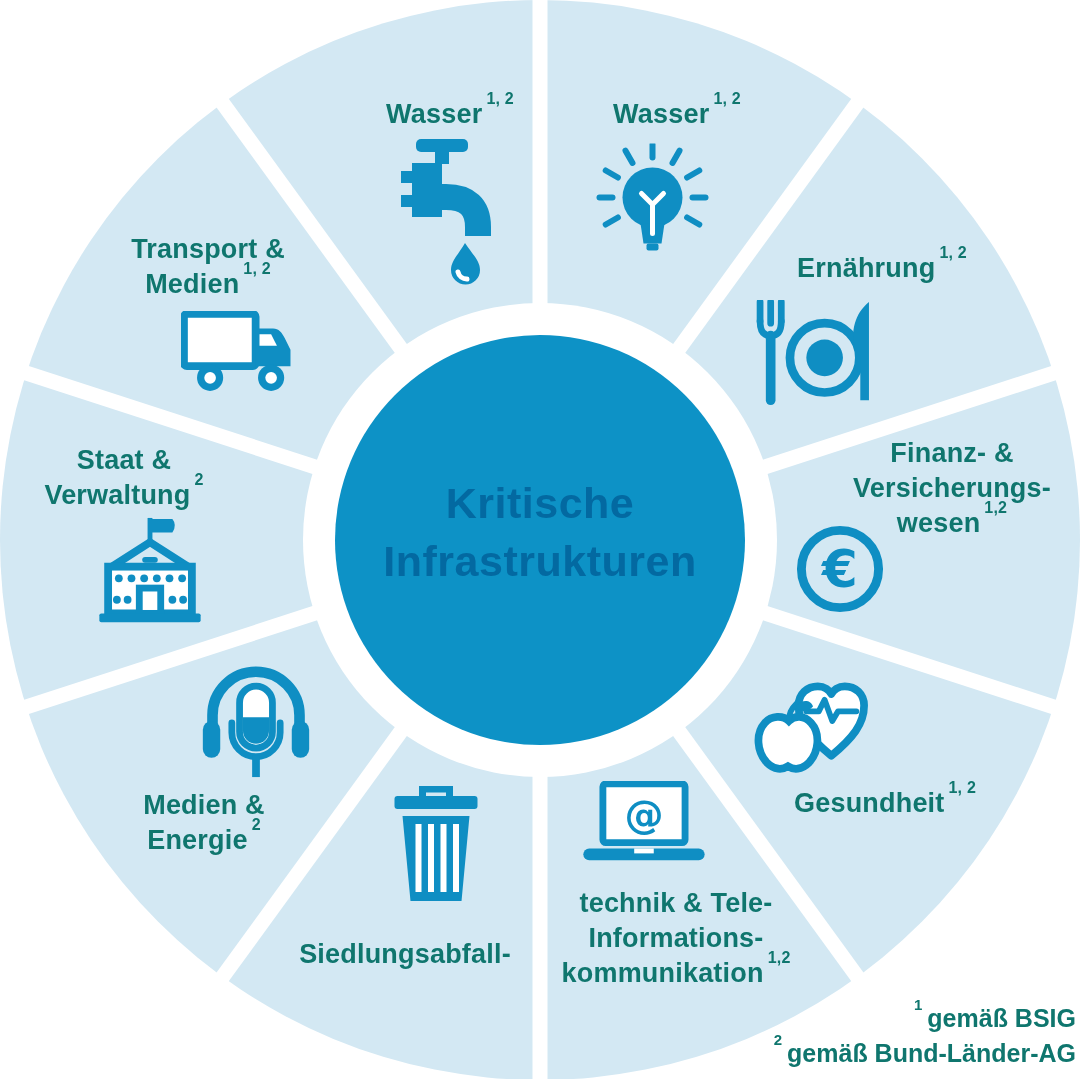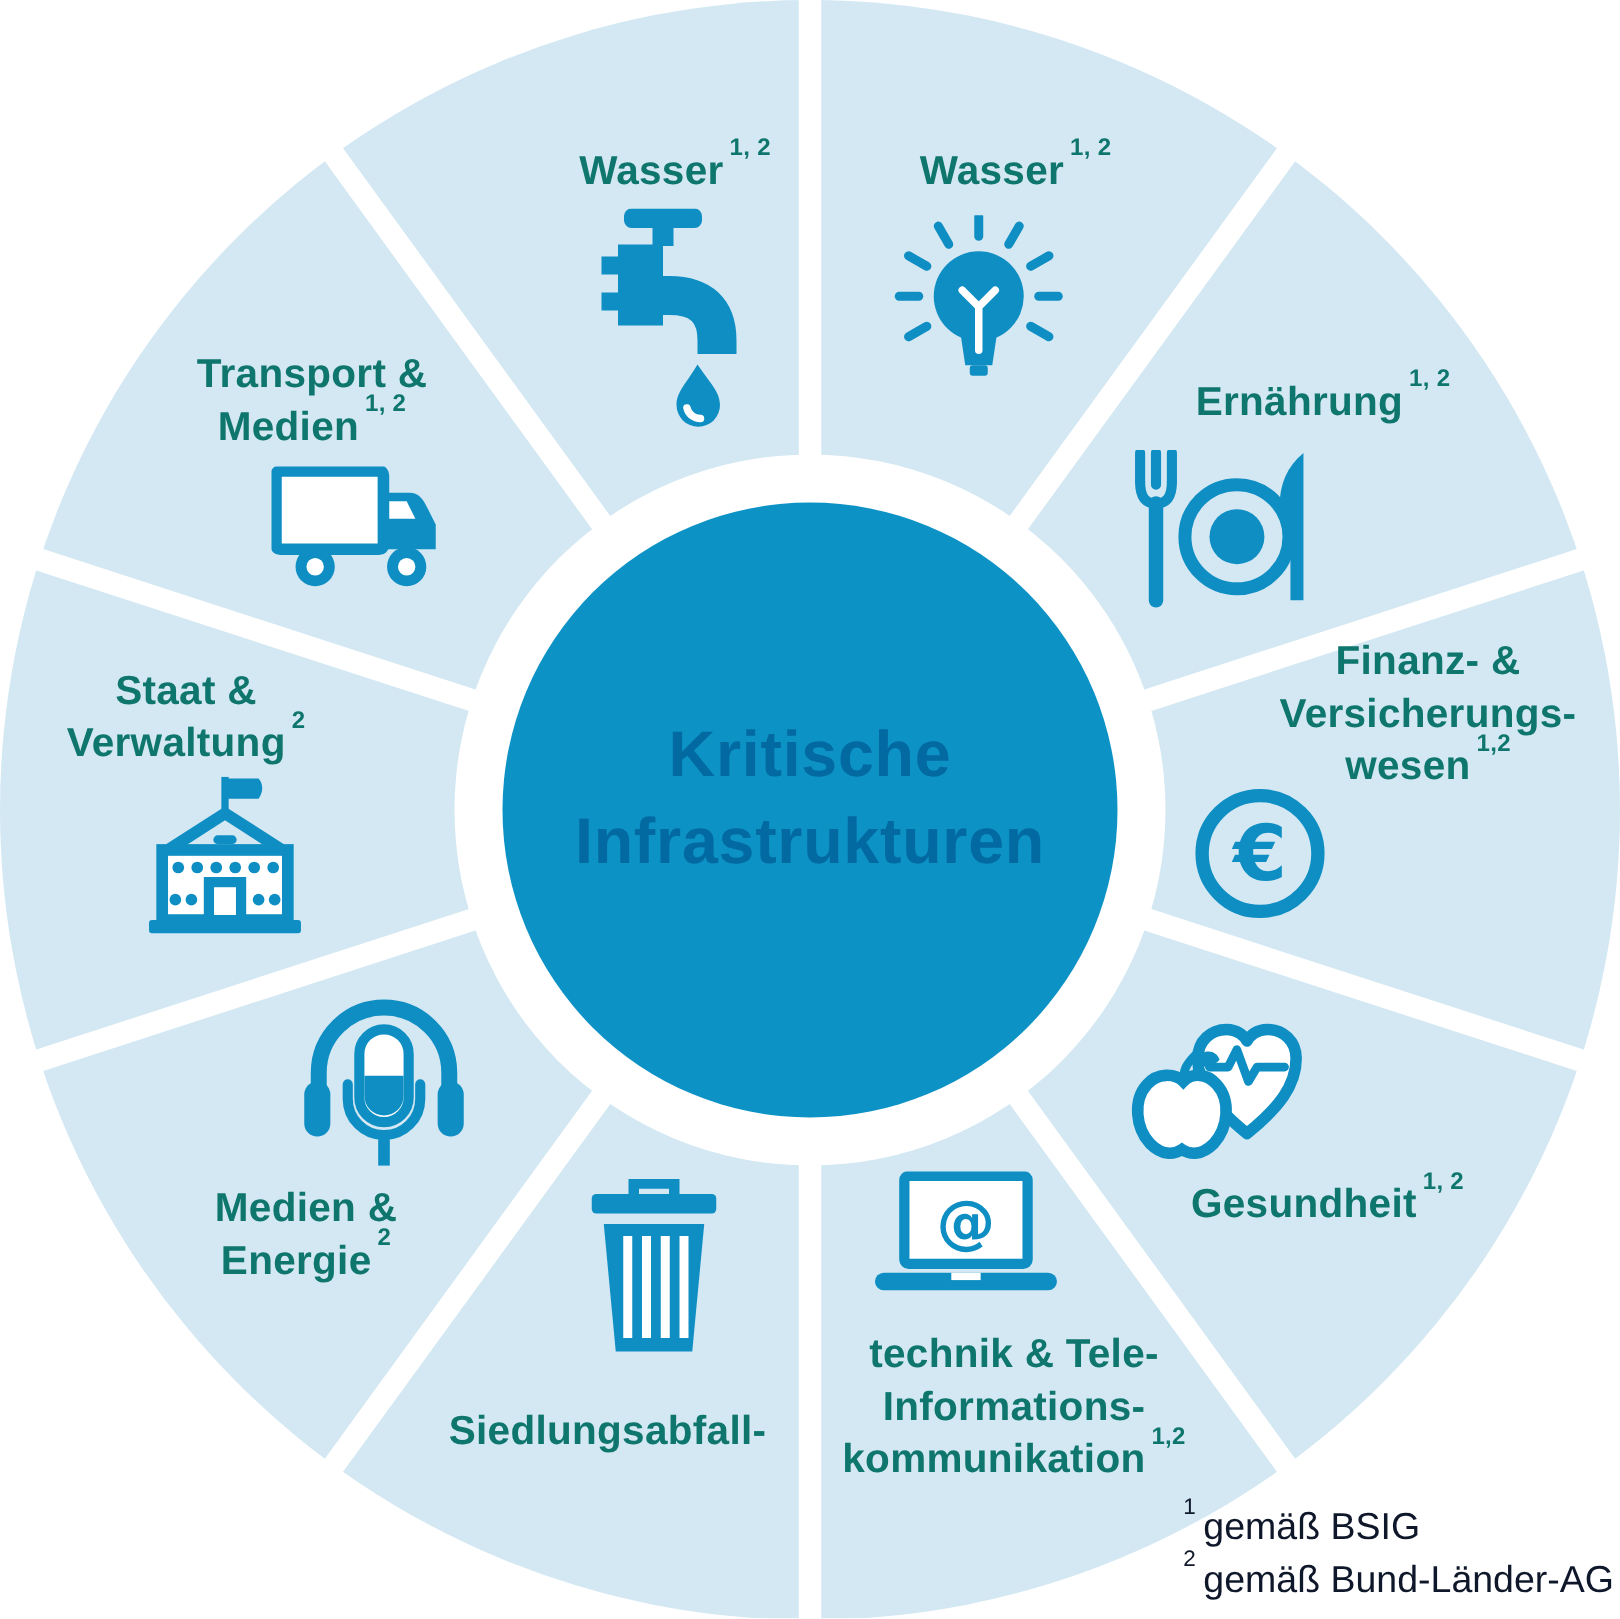--- a/index.html
+++ b/index.html
@@ -16,22 +16,22 @@
   .slabel sup{
     font-size:16px;line-height:0;position:relative;top:-9px;margin-left:4px;
   }
   .icon-box{position:absolute;transform:translate(-50%,-50%);line-height:0;}
   .center-title{
     position:absolute;left:540px;top:532px;transform:translate(-50%,-50%);
     color:#0369a1;font-size:43px;font-weight:bold;line-height:58px;
     text-align:center;white-space:nowrap;letter-spacing:0.5px;
   }
   .footnotes{
-    position:absolute;right:4px;bottom:8px;text-align:left;
-    color:#0f172a;font-weight:normal;font-size:25px;line-height:35px;white-space:nowrap;
+    position:absolute;right:4px;bottom:8px;text-align:right;
+    color:#0f766e;font-weight:bold;font-size:25px;line-height:35px;white-space:nowrap;
   }
   .footnotes sup{font-size:15px;line-height:0;position:relative;top:-8px;margin-right:5px;}
 </style>
 </head>
 <body>
 
 <div class="stage">
 
   <svg class="wheel" width="1080" height="1079" viewBox="0 0 1080 1079">
     <circle cx="540" cy="540" r="540" fill="#d3e8f3"></circle>
@@ -61,21 +61,21 @@
   </div>
 
   <div class="slabel" style="left:677px;top:114px">
     <div><span>Wasser</span><sup>1, 2</sup></div>
   </div>
 
   <div class="slabel" style="left:882px;top:268px">
     <div><span>Ernährung</span><sup>1, 2</sup></div>
   </div>
 
-  <div class="slabel" style="left:952px;top:476px">
+  <div class="slabel" style="left:952px;top:488px">
     <div>Finanz- &amp;</div>
     <div>Versicherungs-</div>
     <div><span>wesen</span><sup>1,2</sup></div>
   </div>
 
   <div class="slabel" style="left:885px;top:803px">
     <div><span>Gesundheit</span><sup>1, 2</sup></div>
   </div>
 
   <div class="slabel" style="left:676px;top:938px">

